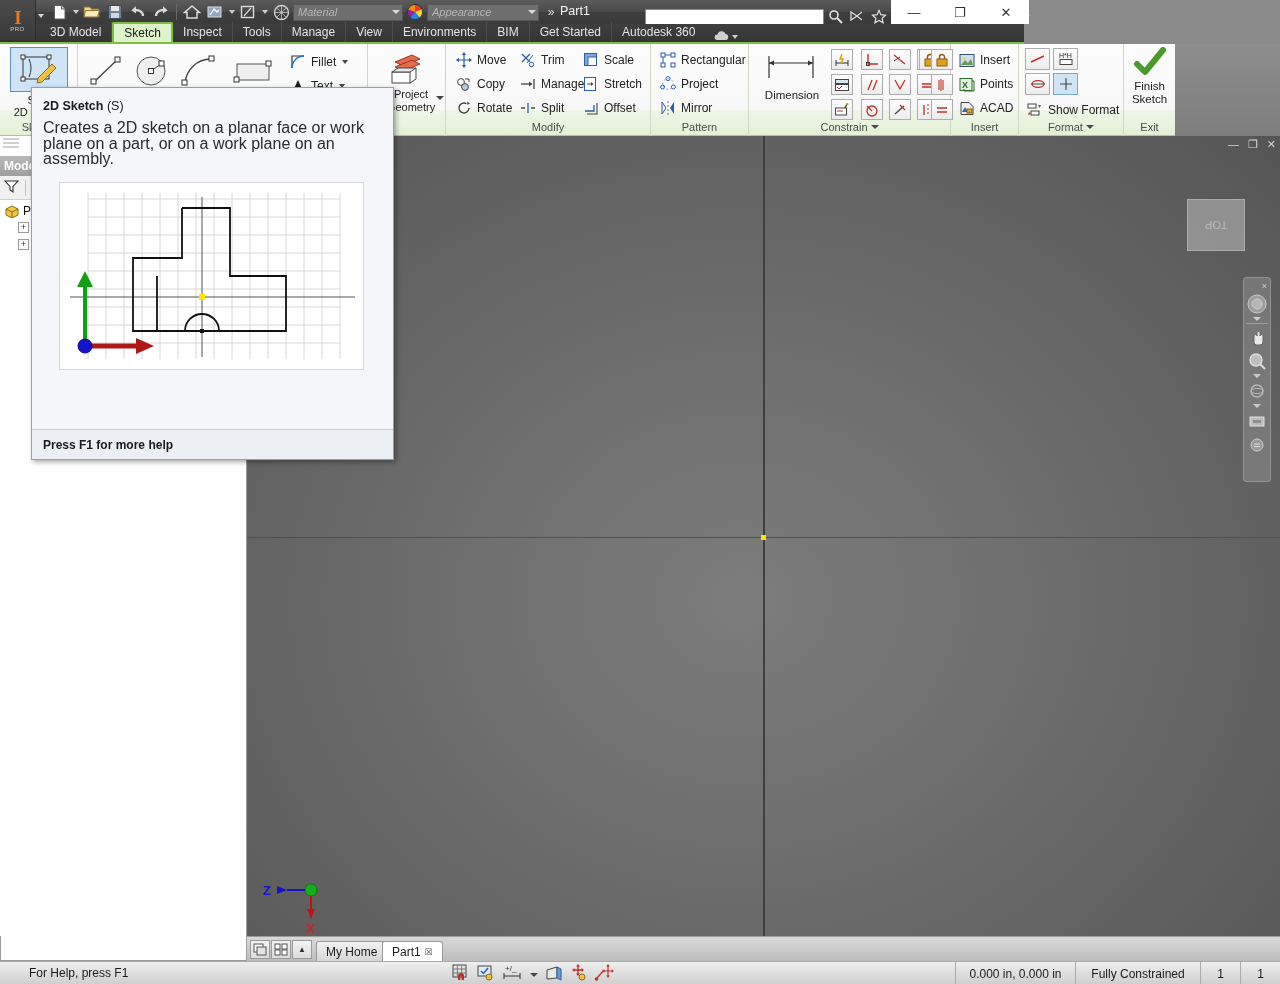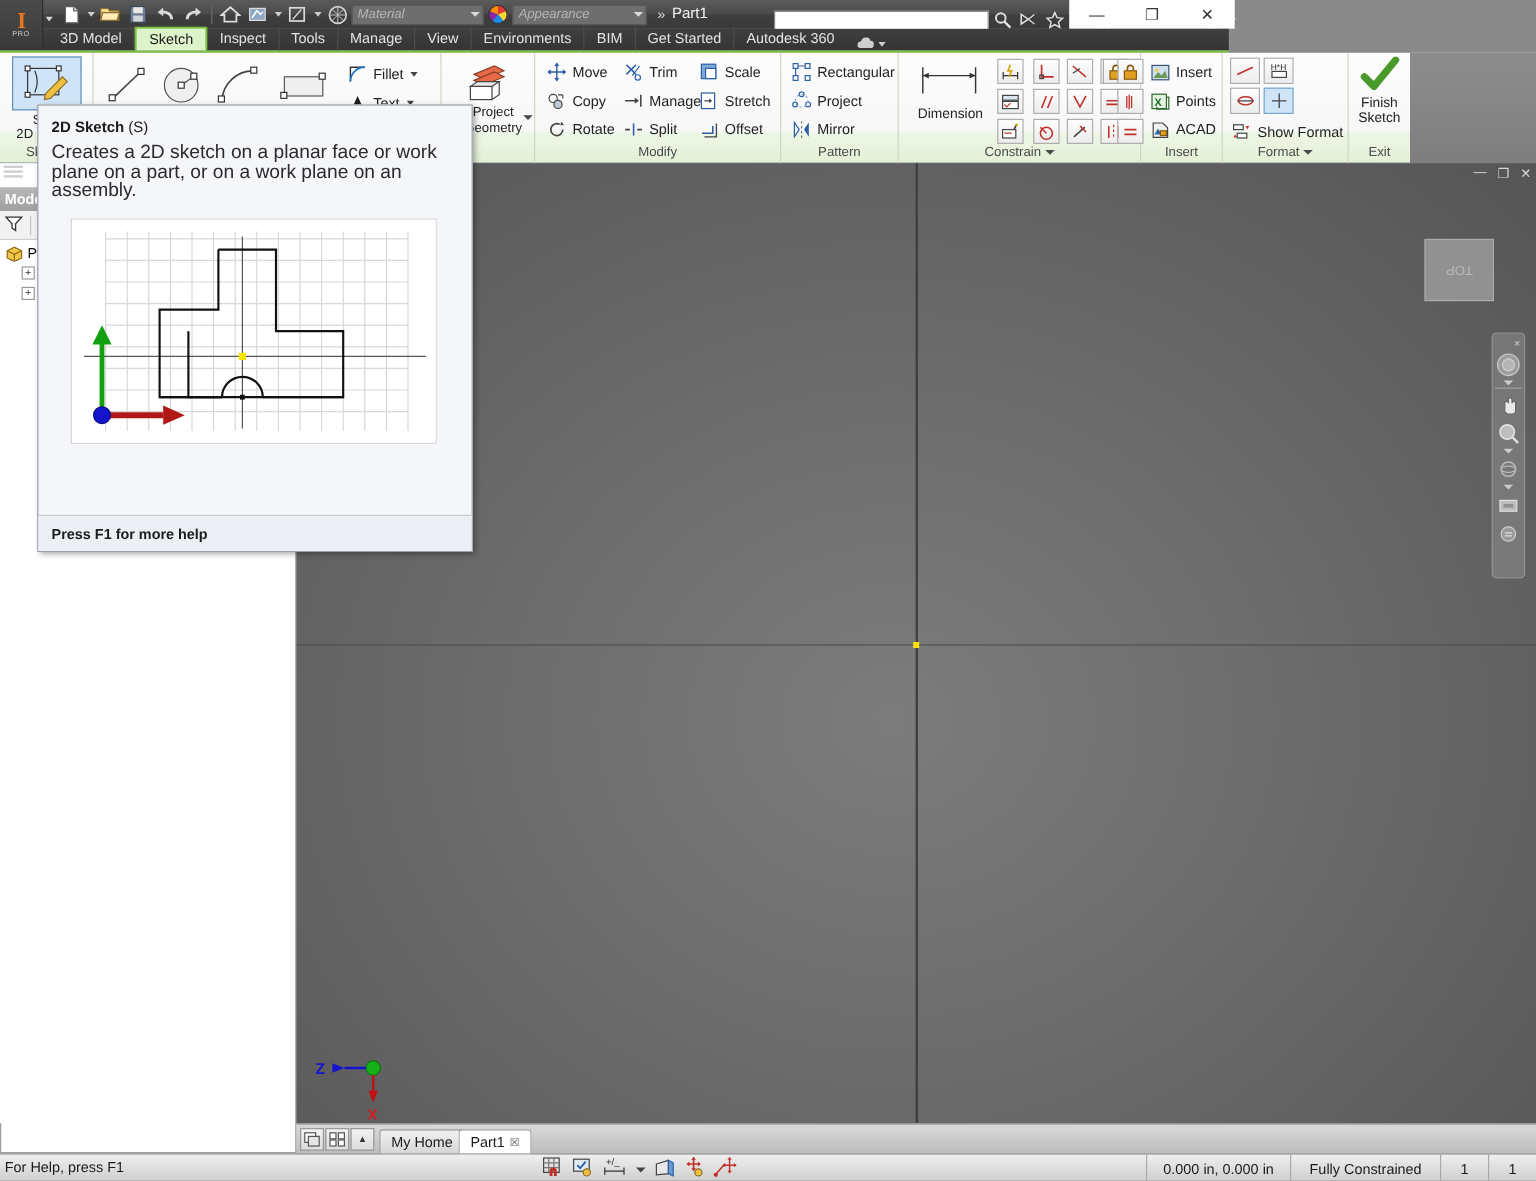--- a/index.html
+++ b/index.html
@@ -142,21 +142,21 @@
   .bb-ico{position:absolute;top:3px;width:20px;height:19px;border:1px solid #9a9a9a;
      background:linear-gradient(to bottom,#f3f3f3,#dcdcdc);display:flex;align-items:center;justify-content:center;}
   .doctab{position:absolute;top:4px;height:21px;border:1px solid #9a9a9a;border-bottom:none;
      background:linear-gradient(to bottom,#f1f1f1,#d5d5d5);display:flex;align-items:center;
      padding:0 9px;font-size:12px;color:#1b1b1b;border-radius:3px 3px 0 0;gap:4px;}
   .doctab.active{background:#fff;}
 
   
   .statusbar{position:absolute;left:0;top:961px;width:1280px;height:23px;
      background:linear-gradient(to bottom,#efefef,#cfcfcf);border-top:1px solid #a9a9a9;
-     display:flex;align-items:center;}
+     display:flex;align-items:center;padding-left:25px;}
   .sb-help{margin-left:4px;font-size:12px;color:#1b1b1b;}
   .sb-icons{position:absolute;left:452px;top:2px;display:flex;align-items:center;gap:6px;}
   .sb-right{position:absolute;right:0;top:0;height:23px;display:flex;align-items:center;}
   .sb-cell{height:23px;display:flex;align-items:center;justify-content:center;
      border-left:1px solid #a9a9a9;padding:0 8px;font-size:12px;color:#1b1b1b;}
   .leftwhite{position:absolute;left:0;top:936px;width:247px;height:25px;background:#fff;border:1px solid #9c9c9c;border-top:none;}
 </style>
 </head>
 <body>
 

